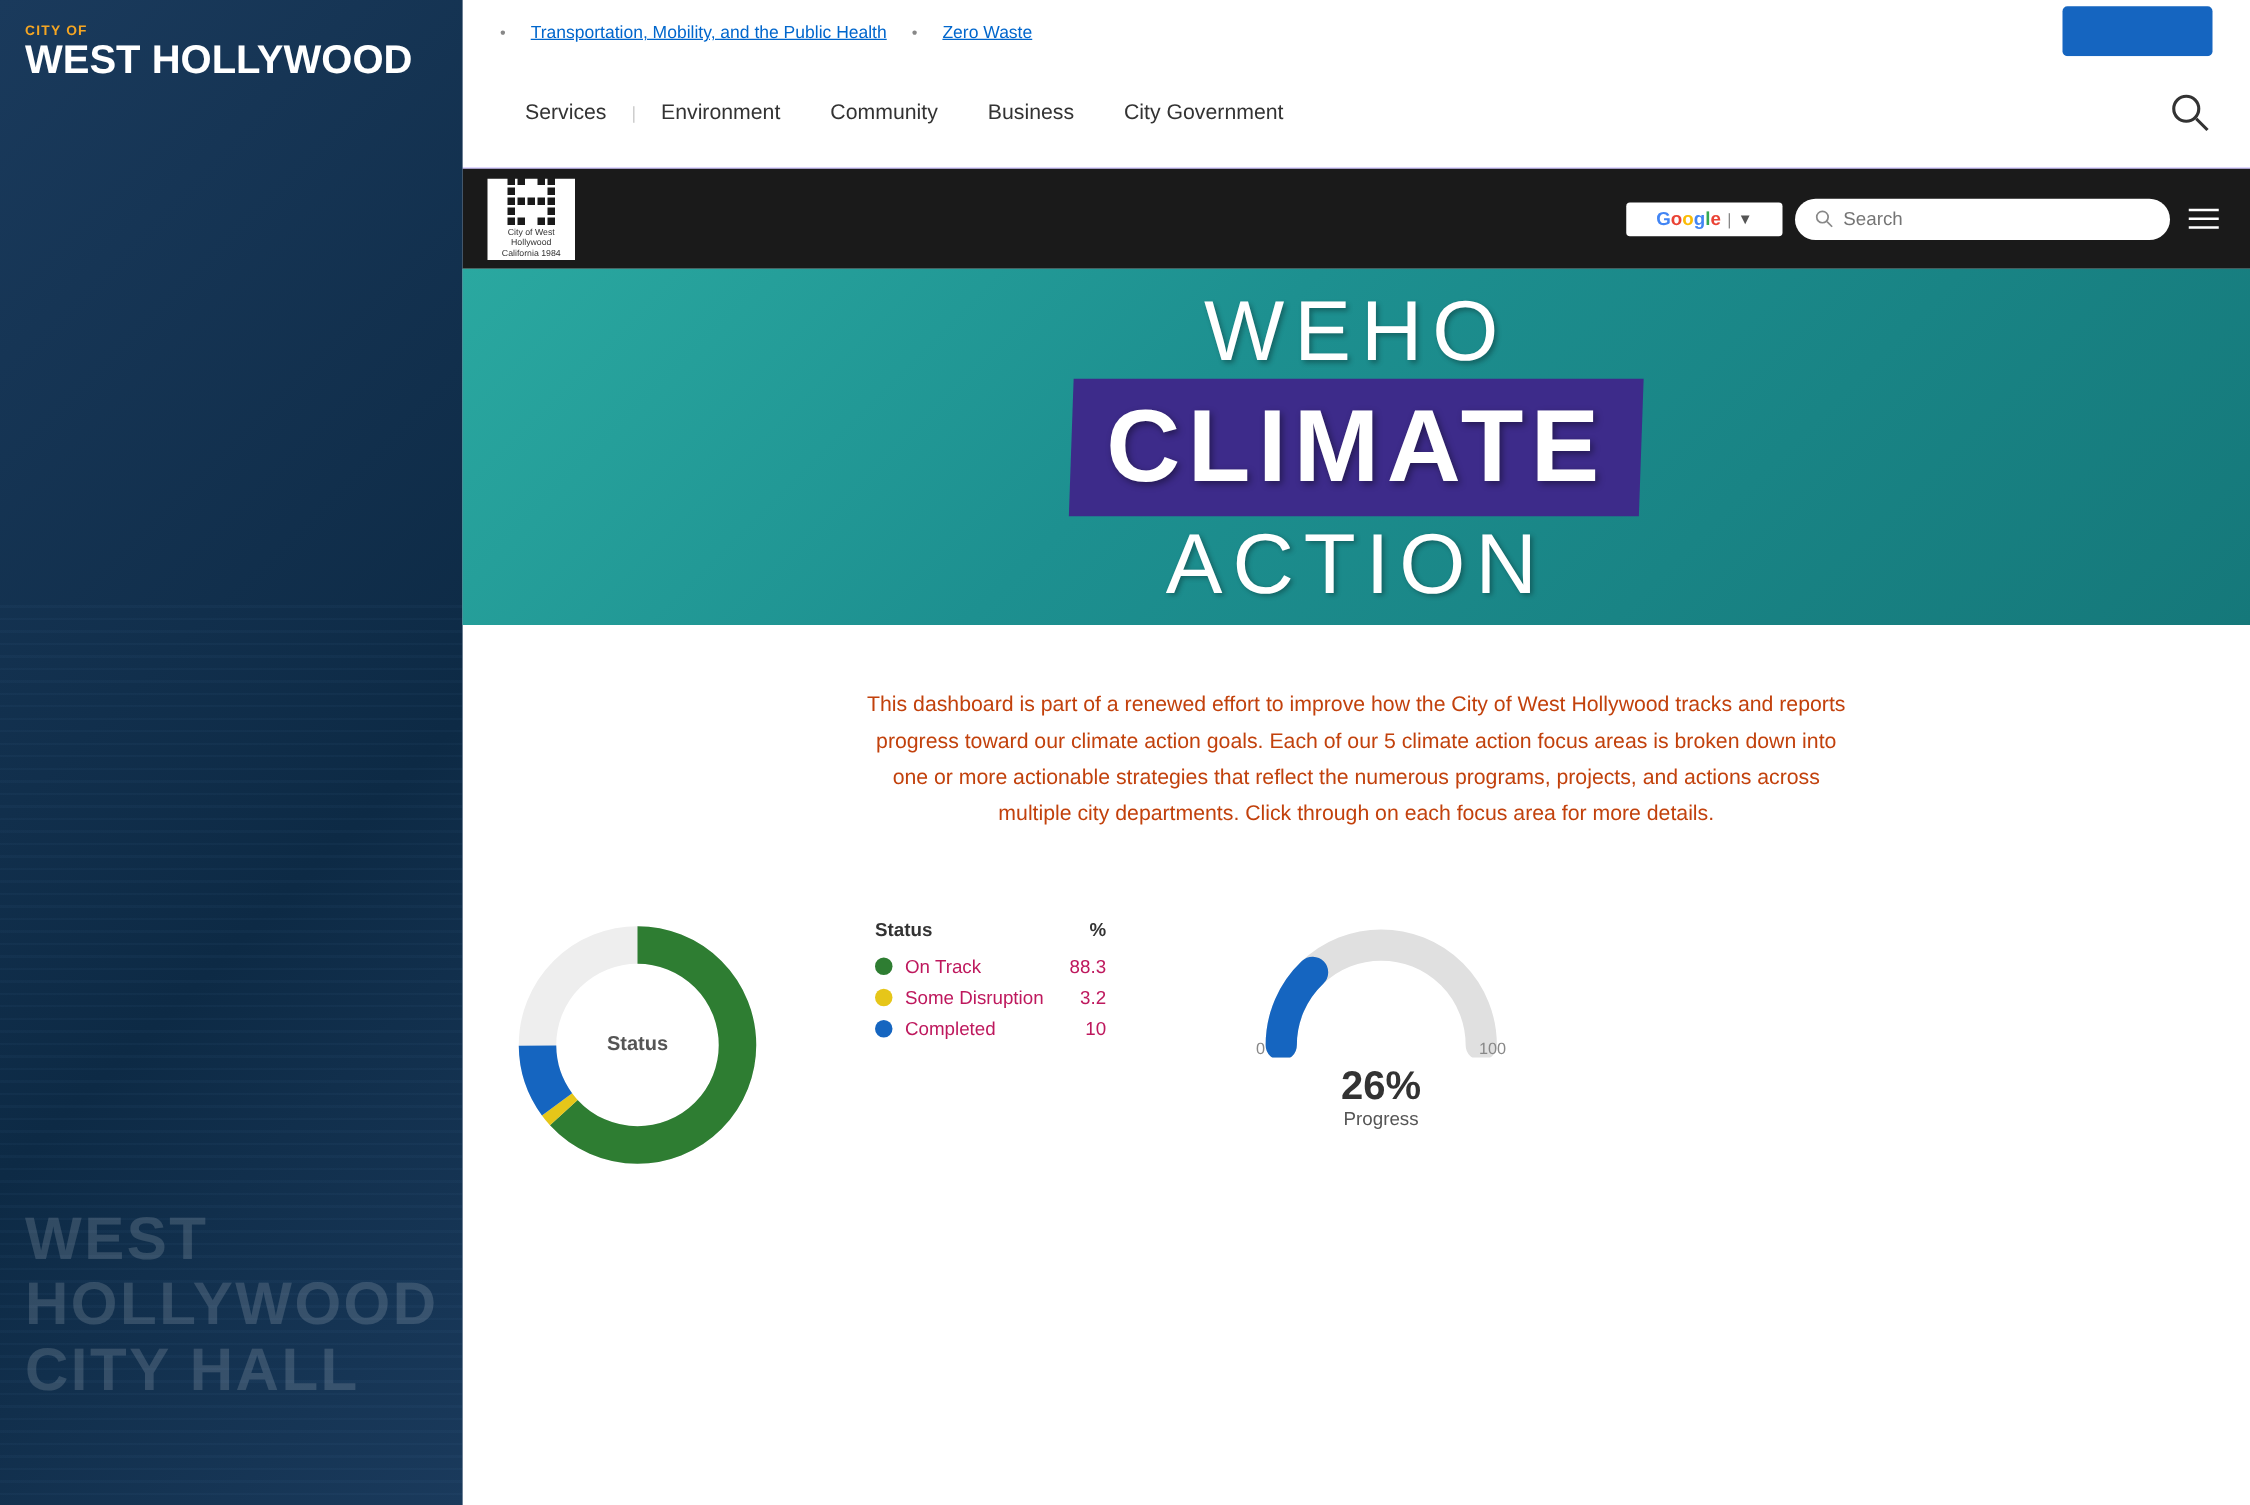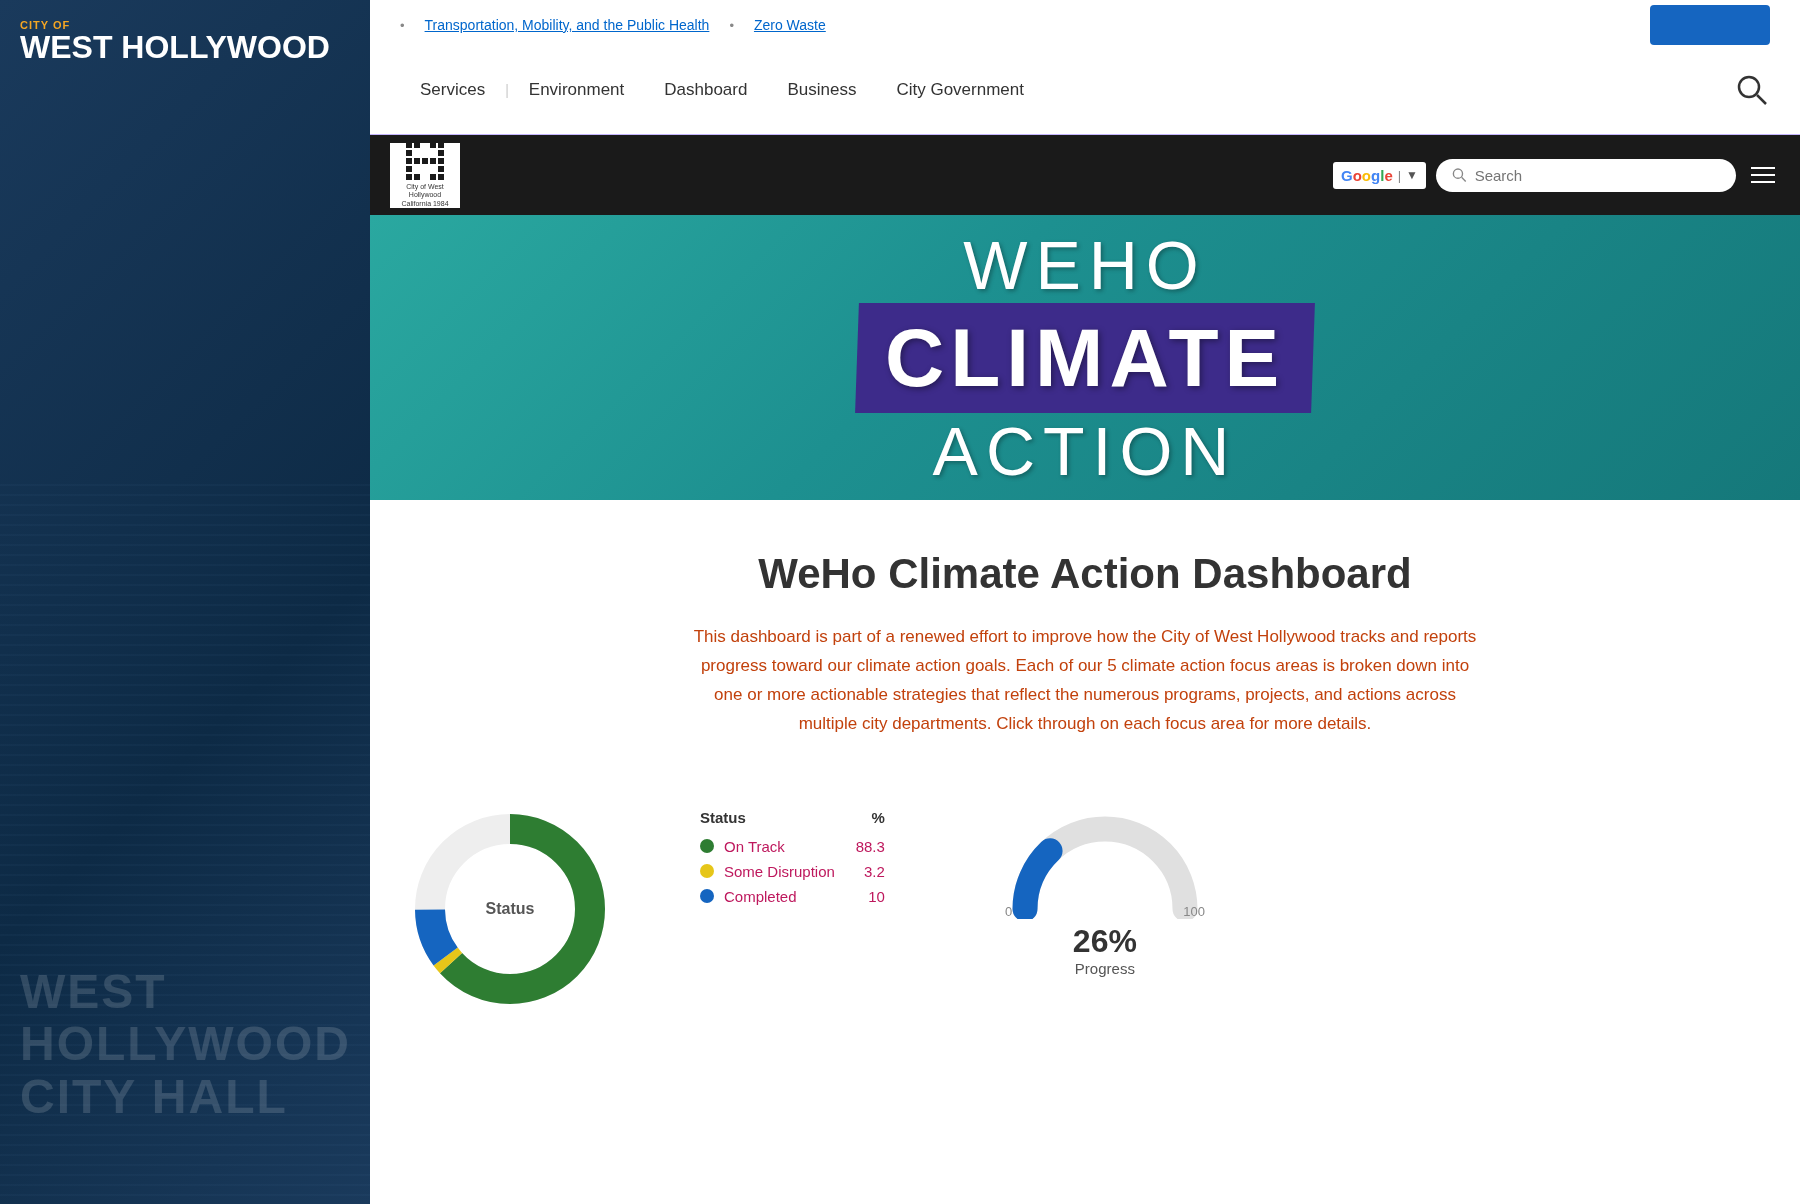--- a/index.html
+++ b/index.html
@@ -178,21 +178,21 @@
       gap: 10px;
       padding-right: 20px;
     }
 
     .google-translate-widget {
       display: flex;
       align-items: center;
       gap: 5px;
       background: #fff;
       border-radius: 3px;
-      padding: 5px 8px;
+      padding: 5px 24px;
       font-size: 13px;
     }
     .g-blue { color: #4285f4; }
     .g-red { color: #ea4335; }
     .g-yellow { color: #fbbc05; }
     .g-green { color: #34a853; }
 
     .search-bar {
       display: flex;
       align-items: center;
@@ -453,21 +453,21 @@
       <div style="margin-left:auto;">
         <div style="width:120px; height:40px; background:#1565c0; border-radius:4px;"></div>
       </div>
     </div>
 
     <div class="top-nav">
       <div class="nav-links">
         <span class="nav-link">Services</span>
         <span style="color:#ccc; font-size:14px;">|</span>
         <span class="nav-link">Environment</span>
-        <span class="nav-link">Dashboard</span>
+        <span class="nav-link">Community</span>
         <span class="nav-link">Business</span>
         <span class="nav-link">City Government</span>
       </div>
       <div class="nav-right">
         <svg width="36" height="36" viewBox="0 0 36 36" style="cursor:pointer;">
           <circle cx="15" cy="15" r="10" fill="none" stroke="#333" stroke-width="2.5"></circle>
           <line x1="23" y1="23" x2="32" y2="32" stroke="#333" stroke-width="2.5"></line>
         </svg>
       </div>
     </div>
@@ -540,21 +540,20 @@
       <div class="hero-content">
         <div class="hero-weho">WEHO</div>
         <div class="hero-climate-box">
           <span class="hero-climate-text">CLIMATE</span>
         </div>
         <div class="hero-action">ACTION</div>
       </div>
     </div>
 
     <div class="dashboard-section">
-      <h1 class="dashboard-title">WeHo Climate Action Dashboard</h1>
       <p class="dashboard-description">This dashboard is part of a renewed effort to improve how the City of West Hollywood tracks and reports progress toward our climate action goals. Each of our 5 climate action focus areas is broken down into one or more actionable strategies that reflect the numerous programs, projects, and actions across multiple city departments. Click through on each focus area for more details.</p>
     </div>
 
     <div class="charts-section">
 
       <div class="donut-container">
         <div class="donut-wrapper">
           <svg width="200" height="200" viewBox="0 0 200 200">
 
             <circle cx="100" cy="100" r="80" fill="none" stroke="#eee" stroke-width="30"></circle>

